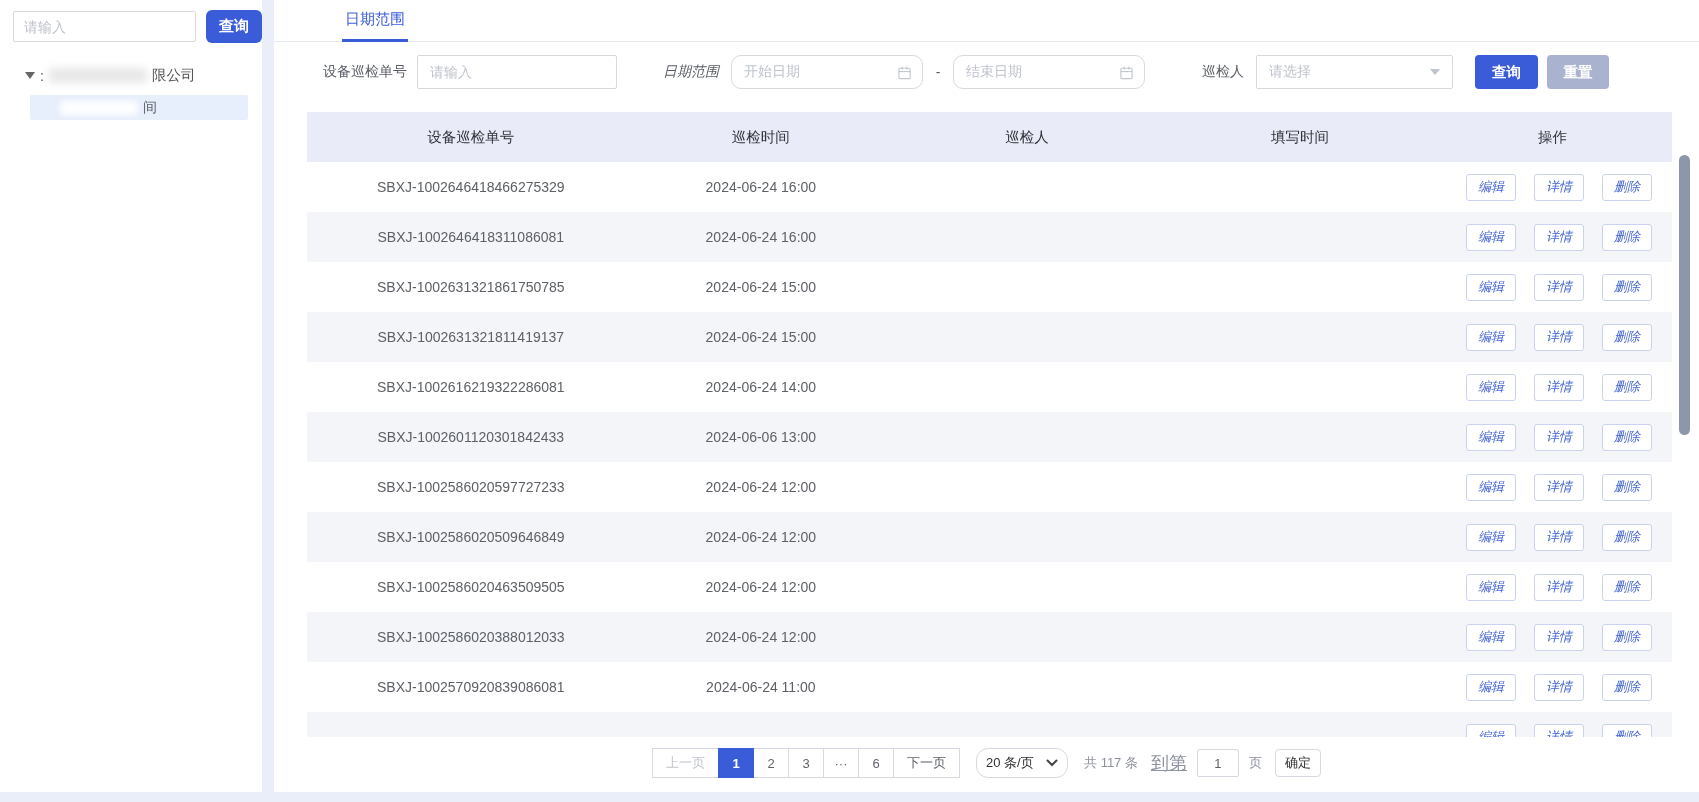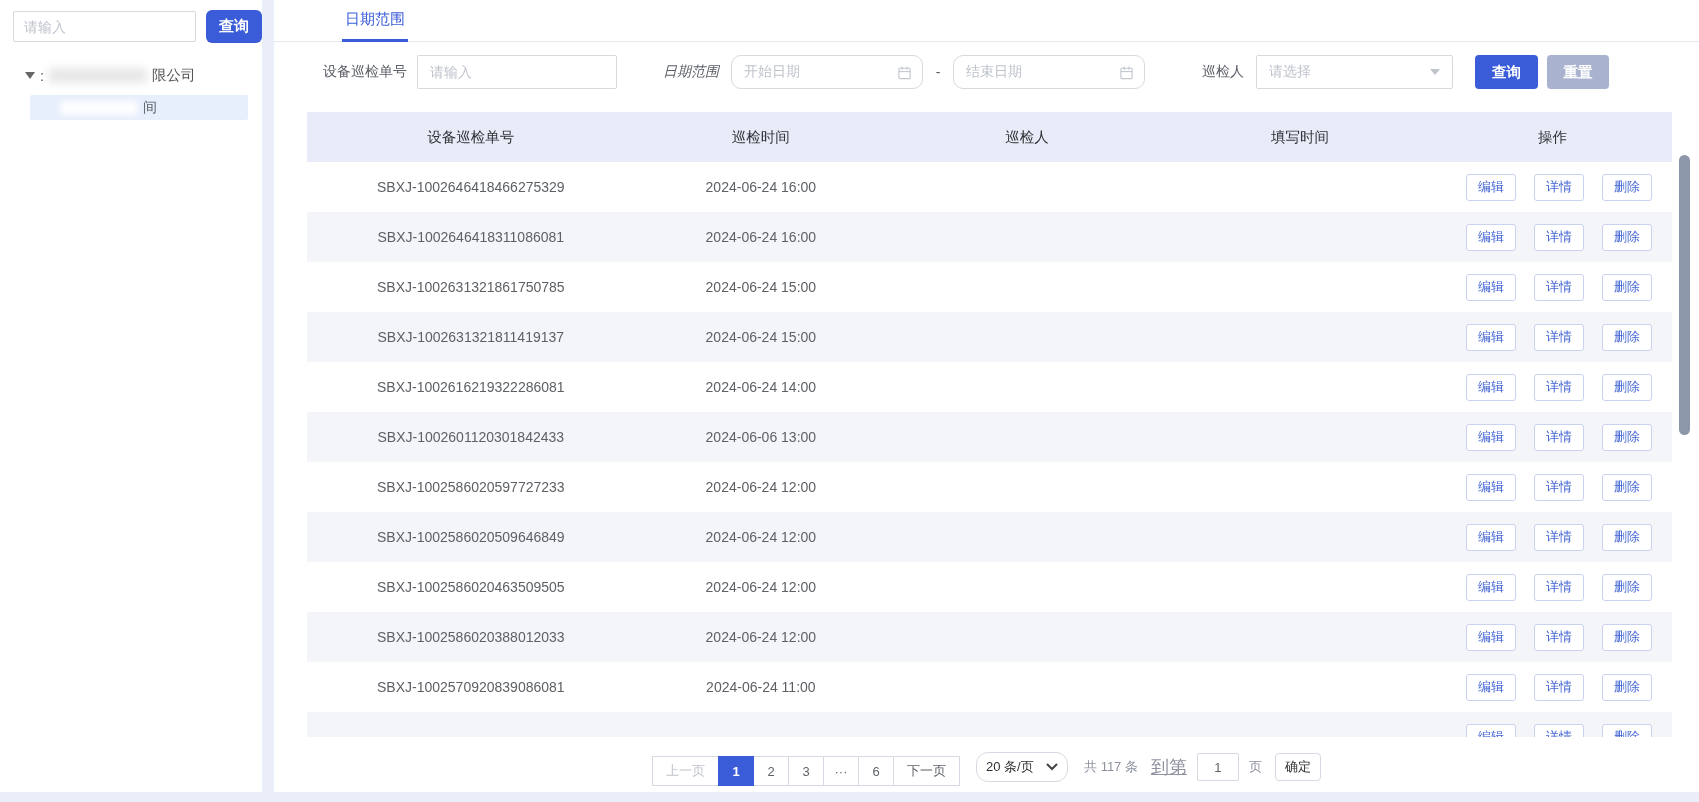--- a/index.html
+++ b/index.html
@@ -97,32 +97,33 @@
     display:grid; grid-template-columns:24% 18.5% 20.5% 19.5% 17.5%;
     height:50px; align-items:center; background:#fff;
     font-size:14px; color:#5d6166; text-align:center;
   }
   .trow.striped { background:#f3f5f9; }
   .cell-actions { display:flex; justify-content:flex-end; align-items:center; gap:18px; padding-right:20px; }
   .btn-action {
     width:50px; height:27px; background:#fff; border:1px solid #c9d3ef; border-radius:3px;
     color:#4466d4; font-size:13px; cursor:pointer;
     font-family:"Liberation Sans","DejaVu Sans",sans-serif;
+    font-style:italic;
   }
   .scroll-thumb {
     position:absolute; left:1405px; top:155px; width:11px; height:280px;
     background:#8d97aa; border-radius:6px;
   }
 
   
   .pagination { margin-top:11px; display:flex; justify-content:center; align-items:center; }
   .pg-item {
     min-width:36px; height:30px; border:1px solid #d6d9e1; background:#fff; color:#5f6368;
     font-size:13px; display:inline-flex; align-items:center; justify-content:center;
-    margin-left:-1px; cursor:pointer; font-family:"Liberation Sans","DejaVu Sans",sans-serif;margin-top:8px;
+    margin-left:-1px; cursor:pointer; font-family:"Liberation Sans","DejaVu Sans",sans-serif;
   }
   .pg-prev { padding:0 13px; color:#c0c4cc; margin-left:0; }
   .pg-next { padding:0 13px; }
   .pg-item.active { background:#3a5cd8; border-color:#3a5cd8; color:#fff; font-weight:bold; position:relative; z-index:1; }
   .pg-size {
     margin-left:16px; width:92px; height:30px; border:1px solid #d6d9e1; border-radius:12px;
     display:flex; align-items:center; justify-content:space-between; padding:0 9px;
     font-size:13px; color:#303133; cursor:pointer; background:#fff;
   }
   .pg-total { margin-left:16px; color:#8f93a0; font-size:13px; }

